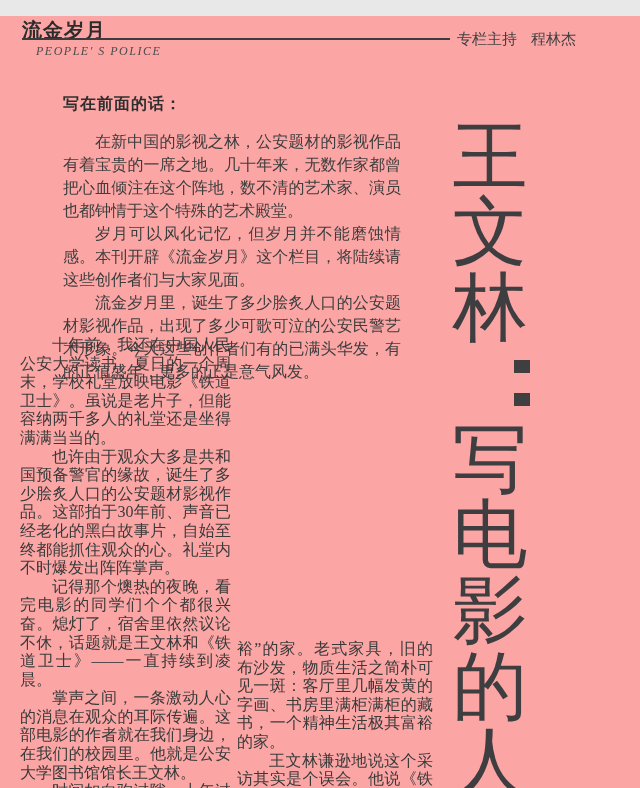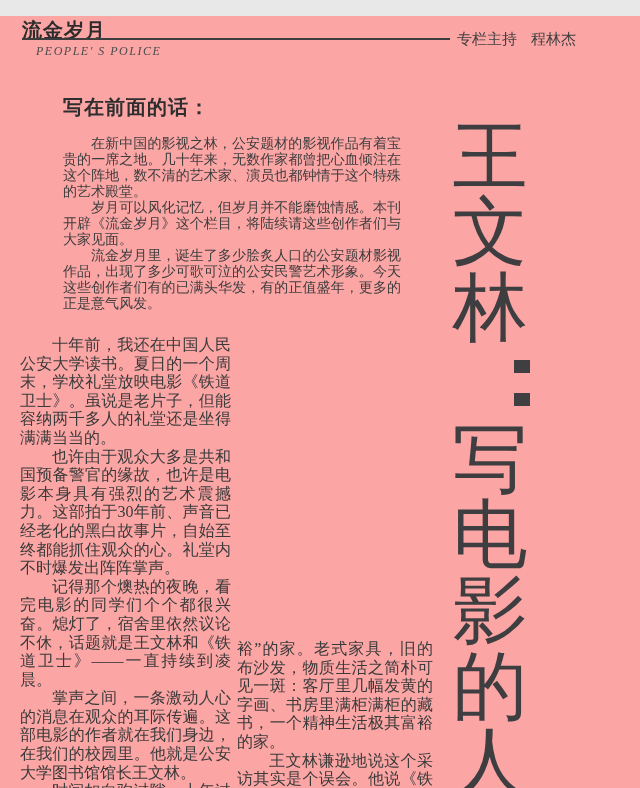--- a/index.html
+++ b/index.html
@@ -28,25 +28,25 @@
   .masthead-en {
     position:absolute; left:36px; top:28px;
     font-family:Liberation Serif, serif;
     font-style:italic; font-size:12px; letter-spacing:1.5px; color:#4c4c4c;
   }
 
   
   .foreword { position:absolute; left:63px; top:78px; width:338px; }
   .foreword-heading {
     font-family:"Liberation Sans","DejaVu Sans",sans-serif;
-    font-weight:bold; font-size:20px; color:#2e2e2e;
+    font-weight:bold; font-size:16px; color:#2e2e2e;
     letter-spacing:1px; margin:0 0 15px 0;
   }
   .foreword p {
-    margin:0; font-size:14px; line-height:16px;
+    margin:0; font-size:16px; line-height:23px;
     text-align:justify; text-indent:2em; color:#3d3d3d;
   }
 
   
   .body-col p {
     margin:0; font-size:16px; line-height:18.6px;
     text-align:justify; text-indent:2em; color:#3a3a3a;
   }
   .body-col p.no-indent { text-indent:0; }
   .col1 { position:absolute; left:20px;  top:320px; width:211px; height:468px; overflow:hidden; }
@@ -88,21 +88,21 @@
 
   <div class="foreword">
     <h2 class="foreword-heading">写在前面的话：</h2>
     <p>在新中国的影视之林，公安题材的影视作品有着宝贵的一席之地。几十年来，无数作家都曾把心血倾注在这个阵地，数不清的艺术家、演员也都钟情于这个特殊的艺术殿堂。</p>
     <p>岁月可以风化记忆，但岁月并不能磨蚀情感。本刊开辟《流金岁月》这个栏目，将陆续请这些创作者们与大家见面。</p>
     <p>流金岁月里，诞生了多少脍炙人口的公安题材影视作品，出现了多少可歌可泣的公安民警艺术形象。今天这些创作者们有的已满头华发，有的正值盛年，更多的正是意气风发。</p>
   </div>
 
   <div class="body-col col1">
     <p>十年前，我还在中国人民公安大学读书。夏日的一个周末，学校礼堂放映电影《铁道卫士》。虽说是老片子，但能容纳两千多人的礼堂还是坐得满满当当的。</p>
-    <p>也许由于观众大多是共和国预备警官的缘故，也许是电影本身具有强烈的艺术震撼力。这部拍于30年前、声音已经老化的黑白故事片，自始至终都能抓住观众的心。礼堂内不时爆发出阵阵掌声。</p>
+    <p>也许由于观众大多是共和国预备警官的缘故，诞生了多少脍炙人口的公安题材影视作品。这部拍于30年前、声音已经老化的黑白故事片，自始至终都能抓住观众的心。礼堂内不时爆发出阵阵掌声。</p>
     <p>记得那个燠热的夜晚，看完电影的同学们个个都很兴奋。熄灯了，宿舍里依然议论不休，话题就是王文林和《铁道卫士》——一直持续到凌晨。</p>
     <p>掌声之间，一条激动人心的消息在观众的耳际传遍。这部电影的作者就在我们身边，在我们的校园里。他就是公安大学图书馆馆长王文林。</p>
     <p>时间如白驹过隙。十年过去了。当年的王馆长今天已经离休，而我也成了一名记者。职业的习惯使我对这位曾是我的母校的老师一直抱有一种了解的欲望，而且随</p>
   </div>
 
   <div class="body-col col2">
     <p class="no-indent">裕”的家。老式家具，旧的布沙发，物质生活之简朴可见一斑：客厅里几幅发黄的字画、书房里满柜满柜的藏书，一个精神生活极其富裕的家。</p>
     <p>王文林谦逊地说这个采访其实是个误会。他说《铁道卫士》是集体创作的。当年的合作者还有两</p>
   </div>
 

